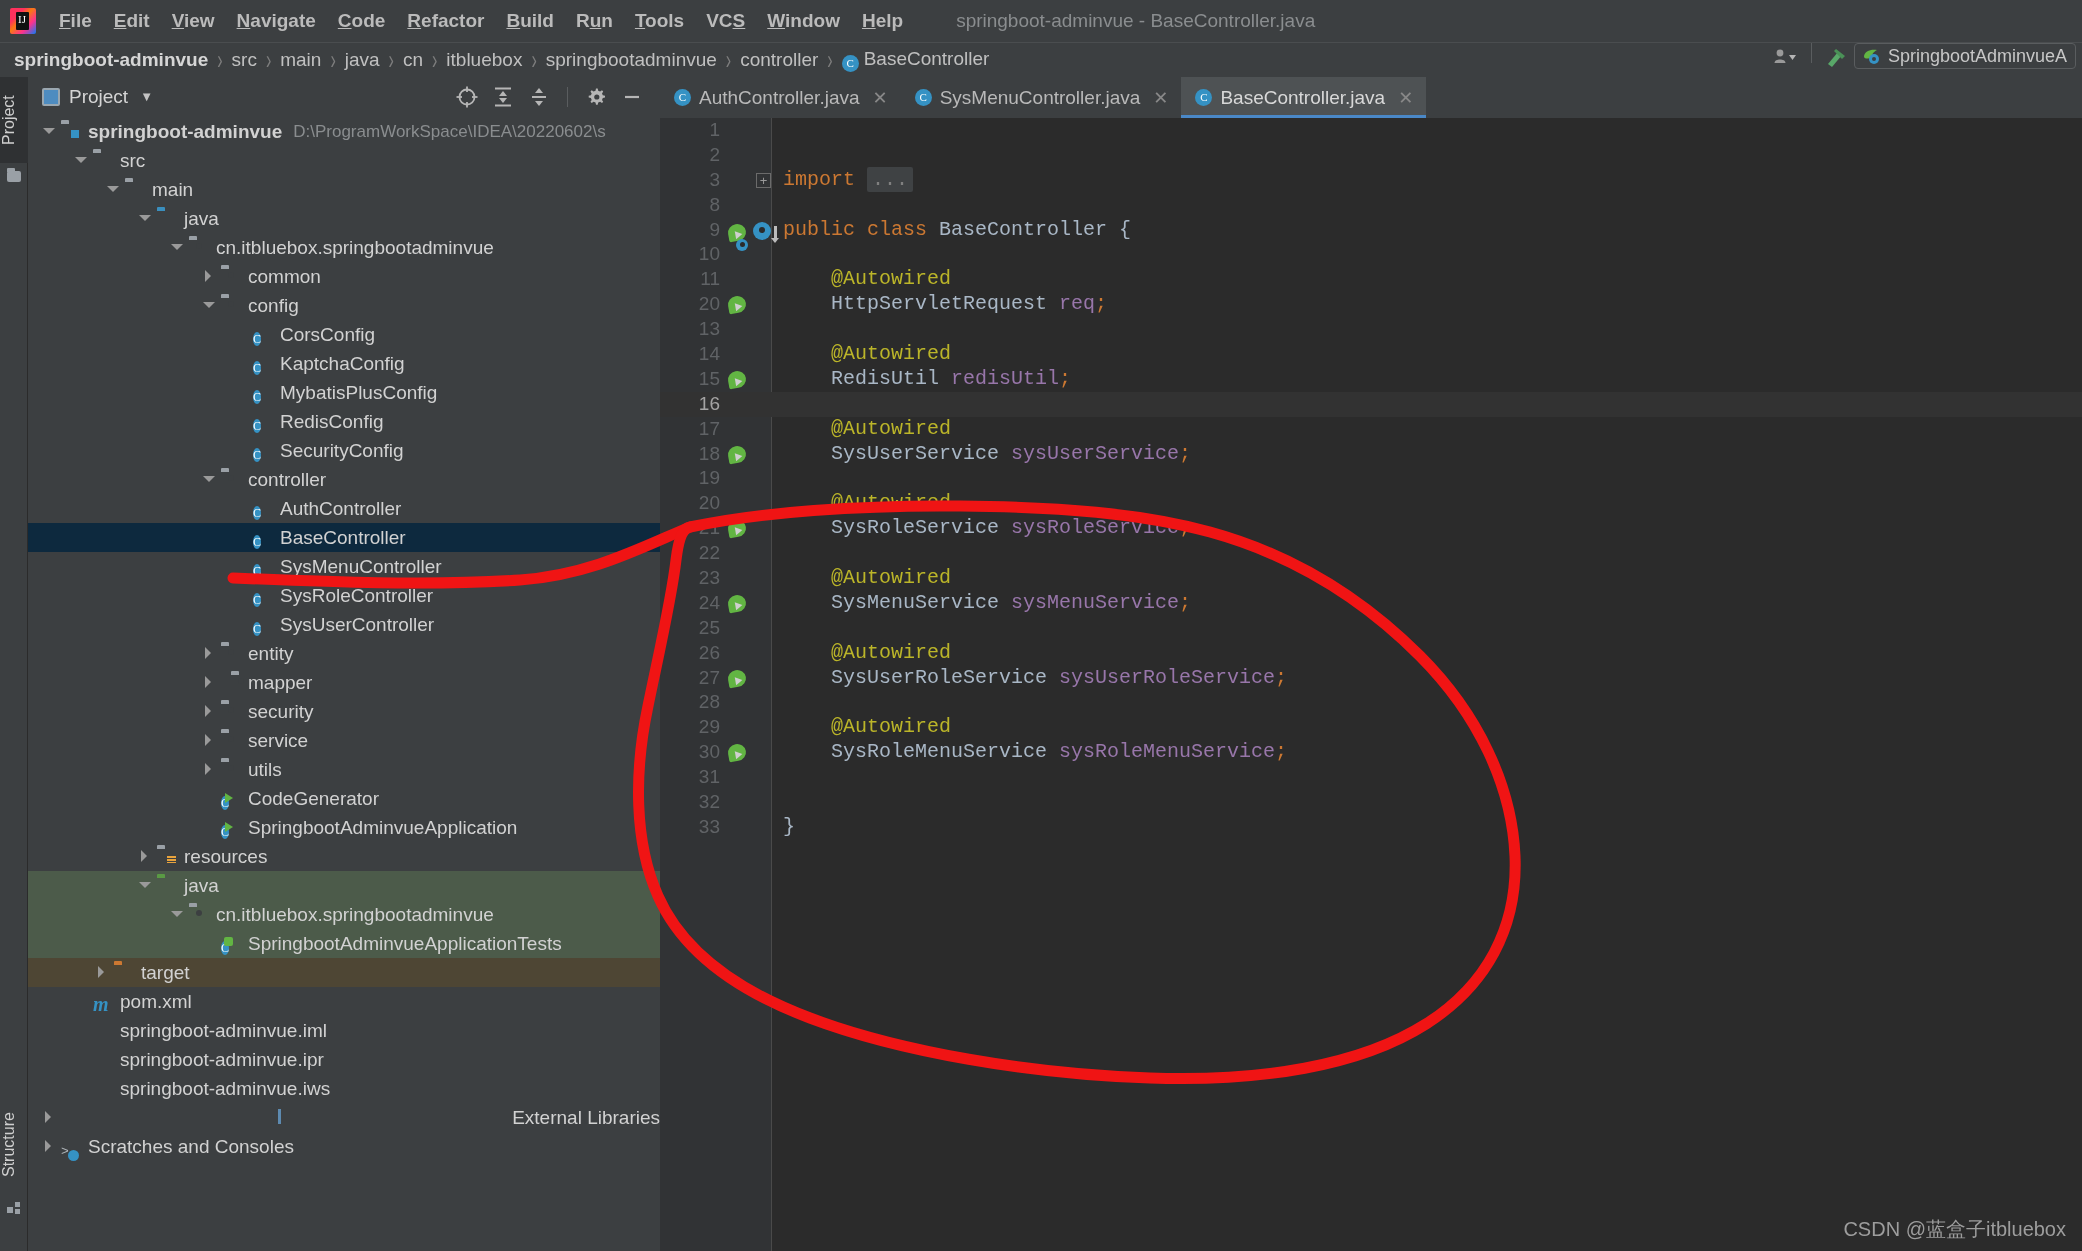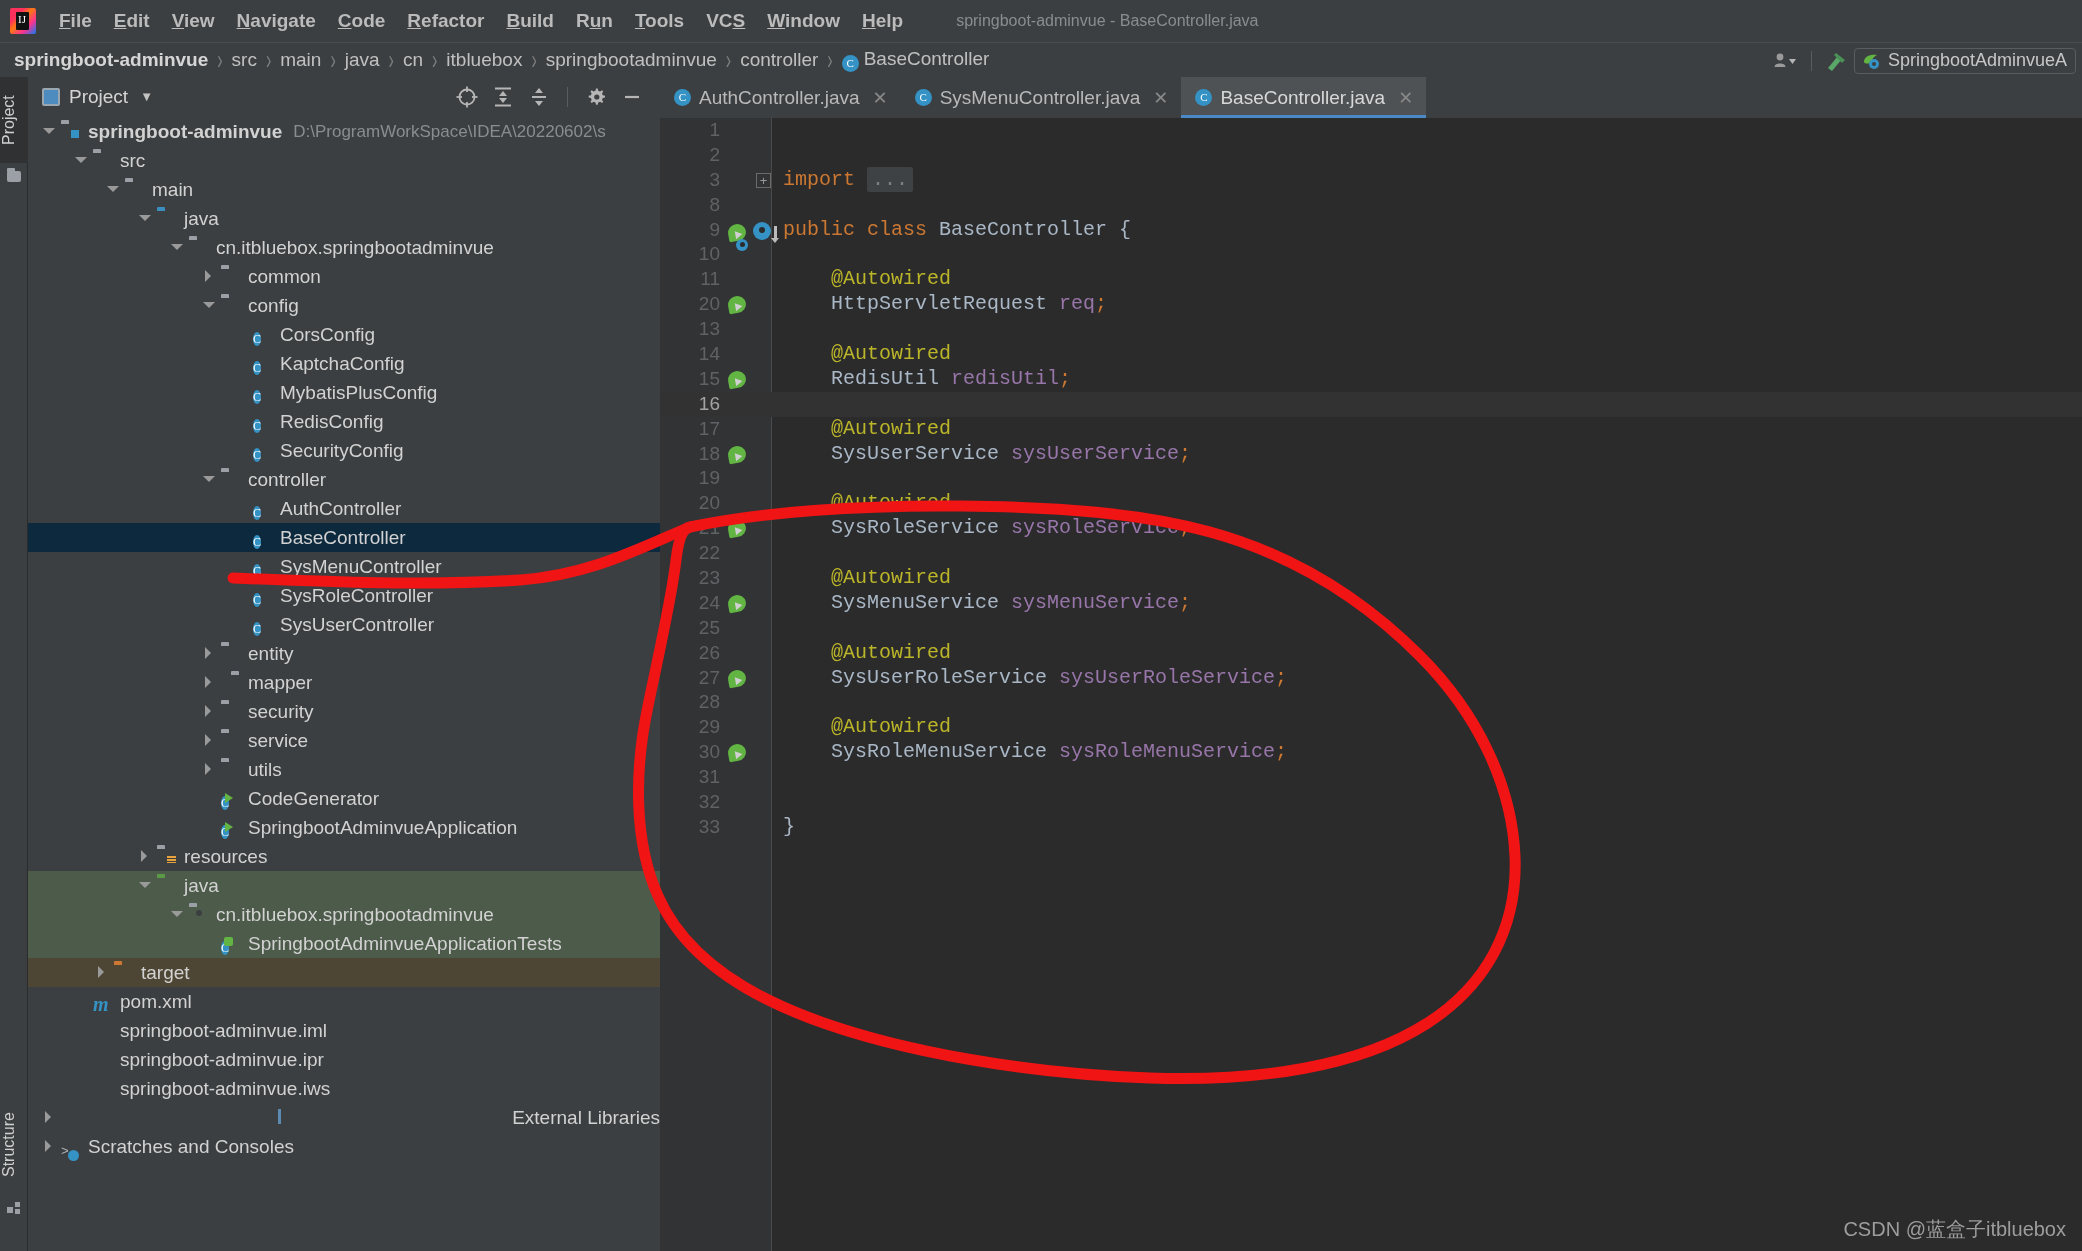--- a/index.html
+++ b/index.html
@@ -29,21 +29,21 @@
   .ij-logo span{
     position:absolute; left:8px; top:5px; z-index:3; color:#fff;
     font-size:11px; font-family:"Liberation Serif",serif; letter-spacing:0;
   }
   .menu-item {
     color: #bbbbbb; font-size: 19px; padding: 3px 11px; white-space: nowrap;
     cursor: default;
   }
   .menu-item .mn { text-decoration: underline; }
   .win-title {
-    color: #8a8d8f; font-size: 16px; margin-left: 42px; white-space: nowrap;
+    color: #8a8d8f; font-size: 19px; margin-left: 42px; white-space: nowrap;
   }
 
   
   .navbar {
     position: absolute; left: 0; top: 42px; width: 2082px; height: 35px;
     background: #3c3f41; border-top: 1px solid #4a4d4f;
     display: flex; align-items: center;
   }
   .crumbs { display: flex; align-items: center; margin-left: 14px; }
   .crumb {
@@ -55,21 +55,21 @@
     transform: scaleY(1.7); display: inline-block;
   }
   .cls-badge {
     display:inline-block; width:17px; height:17px; border-radius:50%;
     background:#3592c4; color:#fff; font-size:11px; line-height:17px;
     text-align:center; margin-right:5px; vertical-align:-2px;
     font-family:"Liberation Serif", serif;
   }
   .nav-right {
     position: absolute; right: 6px; top: 0; height: 35px;
-    display: flex; align-items: center; gap: 0px;
+    display: flex; gap: 0px;
   }
   .icon-btn { width: 34px; height: 28px; display:flex; align-items:center; justify-content:center; cursor:pointer;}
   .vsep { width:1px; height:20px; background:#5a5d5f; margin:0 8px; }
   .runcfg {
     display:flex; align-items:center; height:26px; border:1px solid #5a5d5f;
     border-radius:4px; padding:0 8px 0 6px; color:#c7c7c7; font-size:18px;
     max-width: 300px; overflow:hidden; white-space:nowrap;
   }
   .spring-ico{ width:20px;height:20px;margin-right:7px; flex:0 0 auto;}
 

